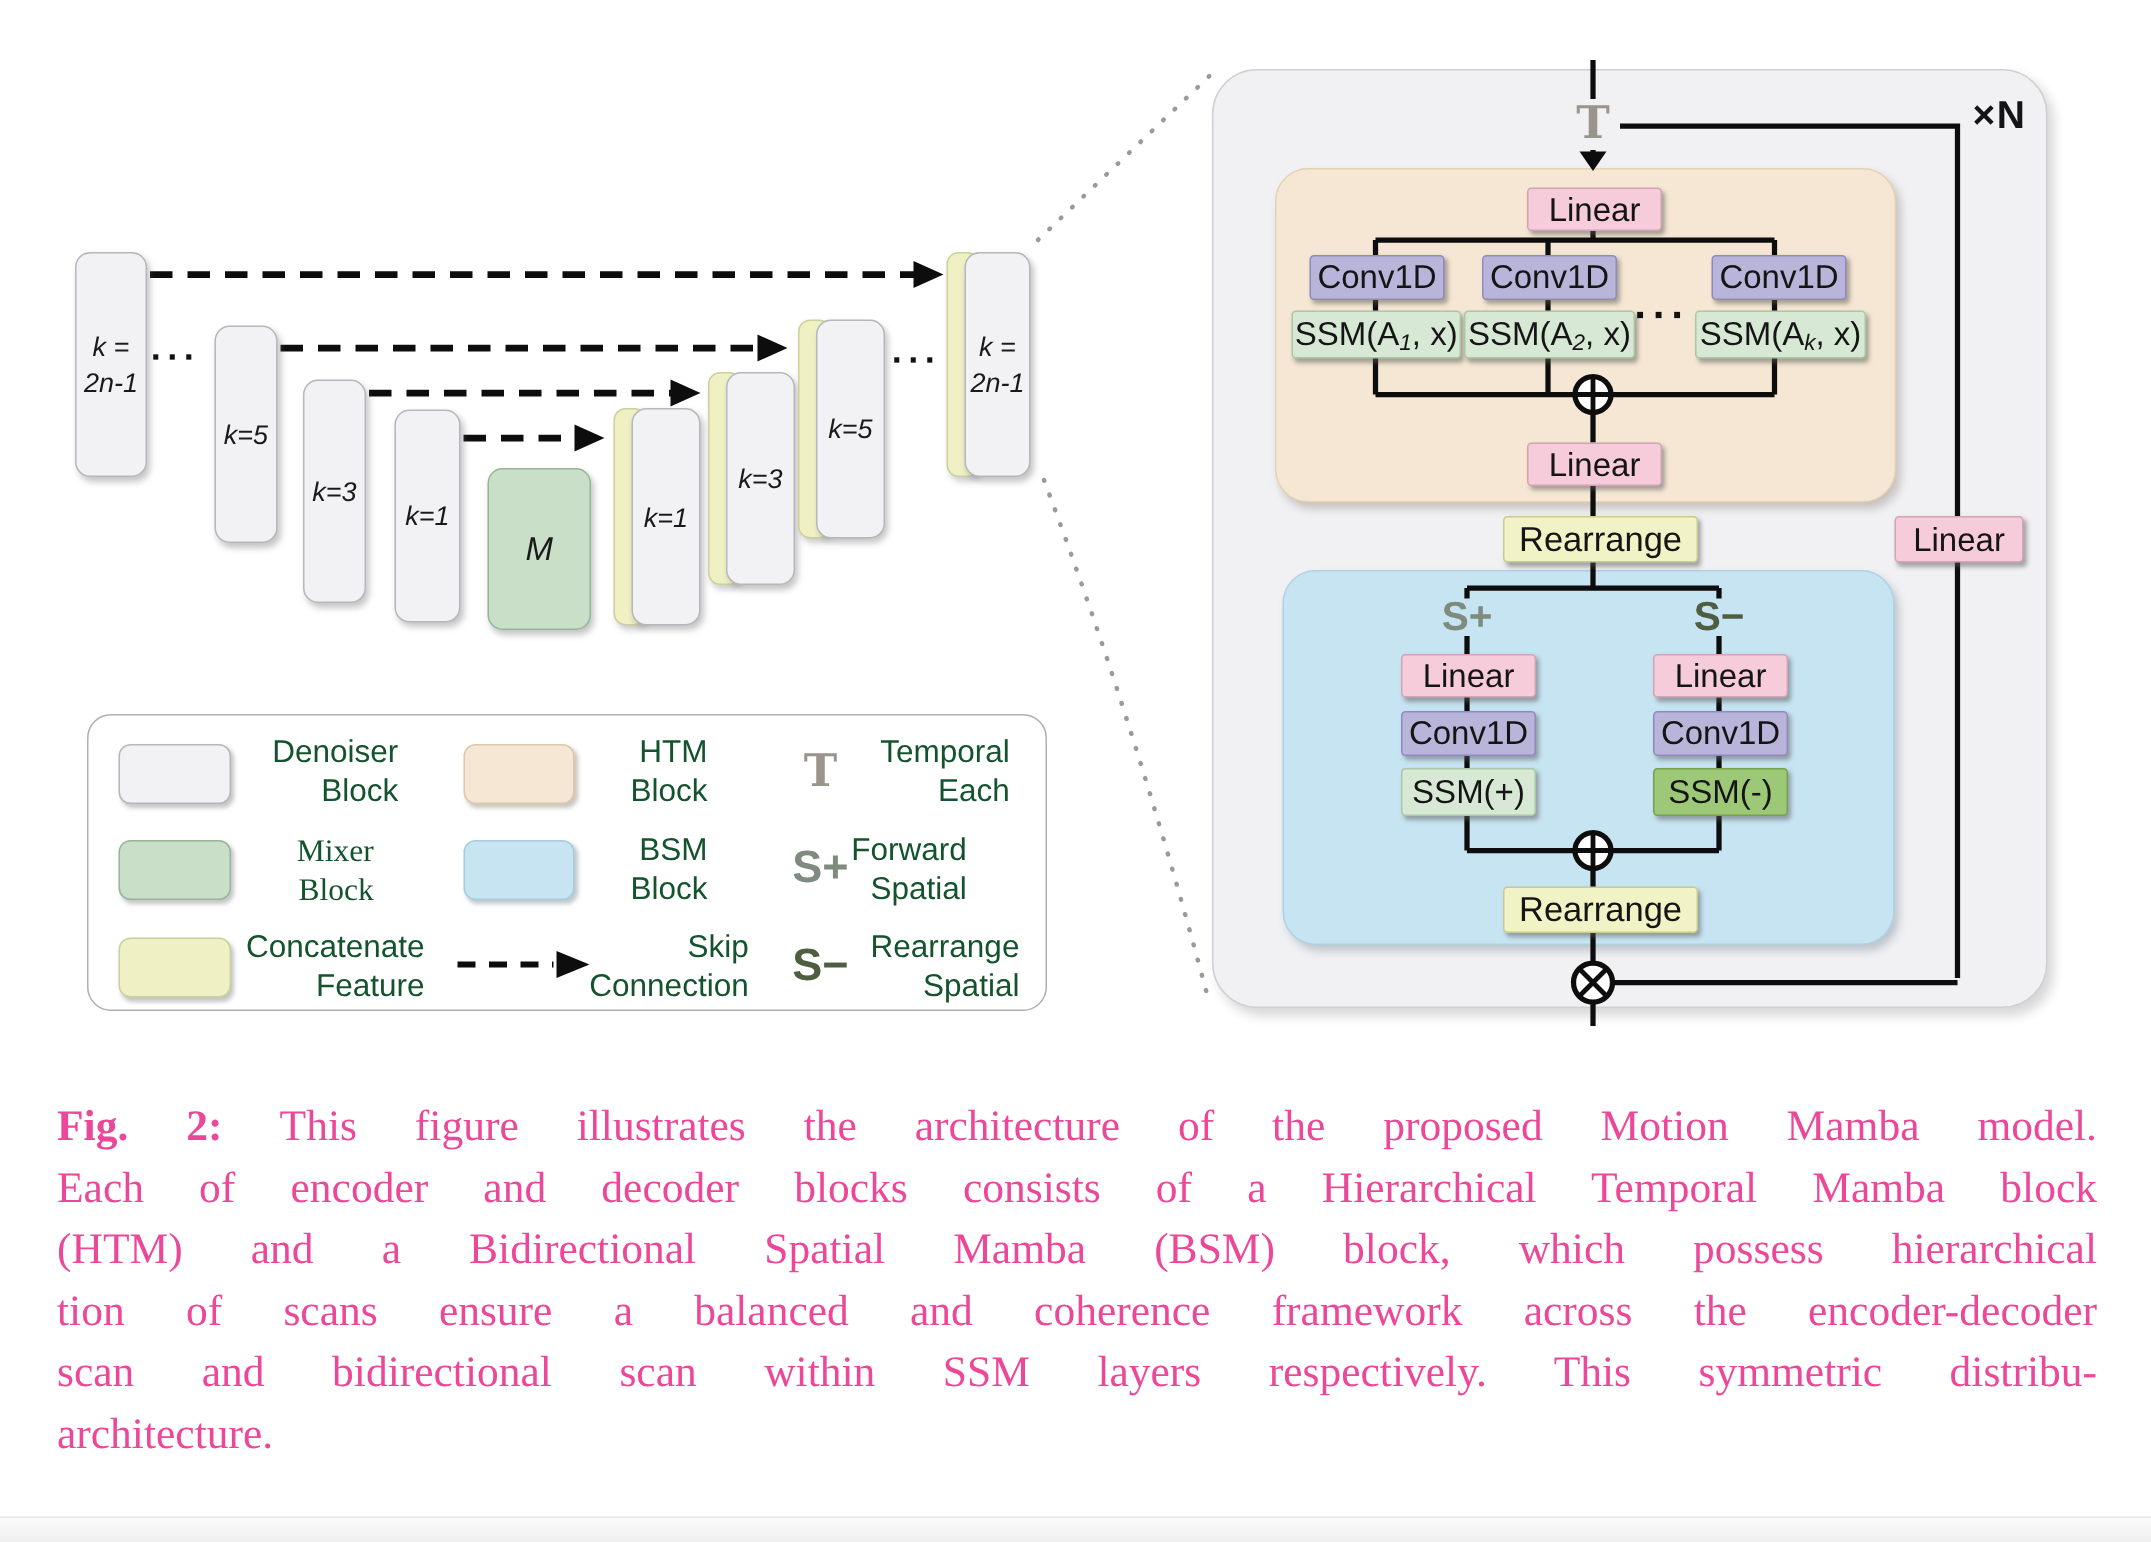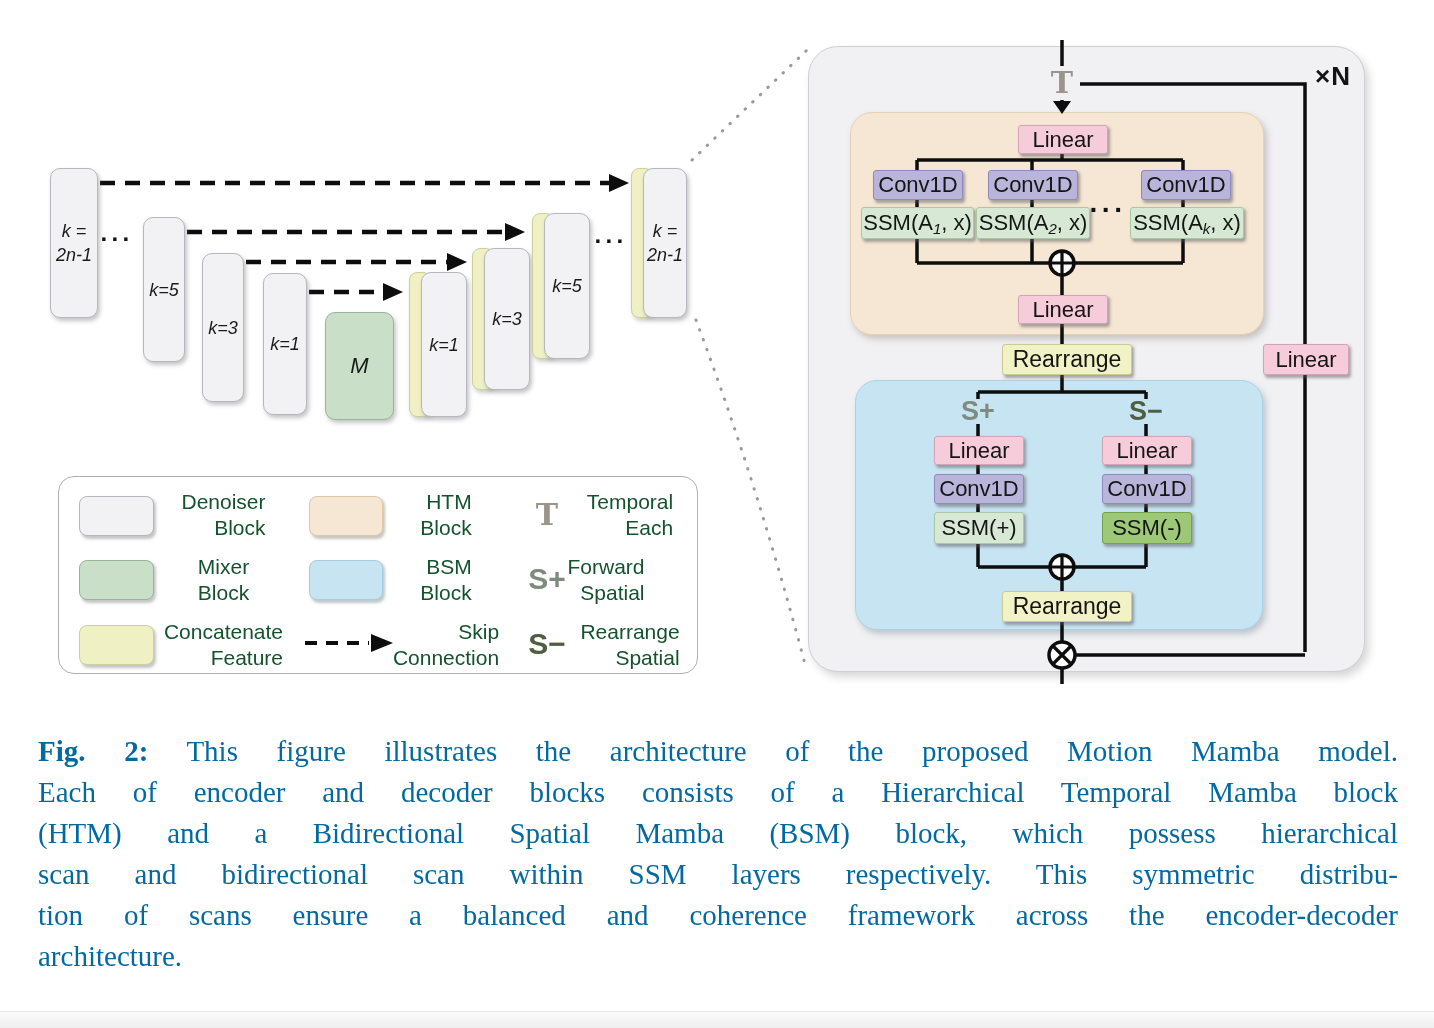--- a/index.html
+++ b/index.html
@@ -36,21 +36,21 @@
   .tglyph{font-family:"DejaVu Serif",serif;font-weight:bold;font-size:30px;color:#9b948c;}
   .xn{font-weight:bold;font-size:26px;color:#141414;letter-spacing:1px;}
   .slabel{font-weight:bold;font-size:27px;}
   .splus{color:#7e8b7e;}
   .sminus{color:#4f5e40;}
   
   .legendbox{background:#ffffff;border:1.5px solid #b0b0b0;border-radius:16px;}
   .leg-txt{font-size:21px;line-height:26px;text-align:right;color:#14532d;}
   .leg-sym{font-weight:bold;font-size:30px;}
   
-  .caption{font-family:"Liberation Serif",serif;font-size:29px;color:#0369a1;}
+  .caption{font-family:"Liberation Serif",serif;font-size:29px;color:#ec4899;}
   .cap-line{height:41px;line-height:41px;white-space:nowrap;}
   .just{text-align:justify;text-align-last:justify;white-space:normal;height:41px;overflow:hidden;}
   .cap-bold{font-weight:bold;}
   
   .pagestrip{background:linear-gradient(#fbfbfb,#eeeeef);border-top:1px solid #e6e6e8;}
   svg{position:absolute;left:0;top:0;pointer-events:none;}
 </style>
 </head>
 <body>
 
@@ -170,21 +170,21 @@
   <div class="abs cen opbox yellow" style="left:1002px;top:591px;width:128px;height:29px;font-size:23px;">Rearrange</div>
 
   <div class="abs legendbox" style="left:58px;top:476px;width:638px;height:196px;">
 
     <div class="abs" style="left:20px;top:19px;width:73px;height:38px;background:#f2f2f5;border:1.5px solid #b6b6be;border-radius:8px;box-shadow:2px 2.5px 3px rgba(110,110,115,.4);"></div>
     <div class="abs" style="left:20px;top:83px;width:73px;height:38px;background:#c9dfc7;border:1.5px solid #97b597;border-radius:8px;box-shadow:2px 2.5px 3px rgba(110,110,115,.4);"></div>
     <div class="abs" style="left:20px;top:148px;width:73px;height:38px;background:#eff0c4;border:1.5px solid #cdd09a;border-radius:8px;box-shadow:2px 2.5px 3px rgba(110,110,115,.4);"></div>
     <div class="abs cen leg-txt" style="left:97px;top:11px;width:135px;height:54px;">
         <span><span>Denoiser</span><br><span>Block</span></span>
       </div>
-    <div class="abs cen leg-txt" style="left:97px;top:76px;width:135px;height:54px;">
+    <div class="abs cen leg-txt" style="left:97px;top:76px;width:135px;height:54px;font-family:Liberation Serif, serif;">
         <span><span>Mixer</span><br><span>Block</span></span>
       </div>
     <div class="abs cen leg-txt" style="left:97px;top:141px;width:135px;height:54px;">
         <span><span>Concatenate</span><br><span>Feature</span></span>
       </div>
 
     <div class="abs" style="left:250px;top:19px;width:72px;height:38px;background:#f5e7d3;border:1.5px solid #ddc9a9;border-radius:8px;box-shadow:2px 2.5px 3px rgba(120,110,95,.4);"></div>
     <div class="abs" style="left:250px;top:83px;width:72px;height:38px;background:#c7e4f2;border:1.5px solid #a8cbdf;border-radius:8px;box-shadow:2px 2.5px 3px rgba(95,115,125,.4);"></div>
     <svg class="abs" style="left:242px;top:154px;" width="96" height="24" viewBox="0 0 96 24">
       <path d="M4,12 H68" stroke="#0d0d0d" stroke-width="4" stroke-dasharray="12 9" fill="none"></path>
@@ -211,20 +211,20 @@
       </div>
     <div class="abs cen leg-txt" style="left:515px;top:141px;width:112px;height:54px;">
         <span><span>Rearrange</span><br><span>Spatial</span></span>
       </div>
   </div>
 
   <div class="abs caption" style="left:38px;top:731px;width:1360px;">
     <div class="cap-line just"><span class="cap-bold">Fig. 2:</span> <span>This figure illustrates the architecture of the proposed Motion Mamba model.</span></div>
     <div class="cap-line just">Each of encoder and decoder blocks consists of a Hierarchical Temporal Mamba block</div>
     <div class="cap-line just">(HTM) and a Bidirectional Spatial Mamba (BSM) block, which possess hierarchical</div>
+    <div class="cap-line just">tion of scans ensure a balanced and coherence framework across the encoder-decoder</div>
     <div class="cap-line just">scan and bidirectional scan within SSM layers respectively. This symmetric distribu-</div>
-    <div class="cap-line just">tion of scans ensure a balanced and coherence framework across the encoder-decoder</div>
     <div class="cap-line">architecture.</div>
   </div>
 
   <div class="abs pagestrip" style="left:0;top:1011px;width:1434px;height:17px;"></div>
 
 </div>
 
 </body></html>

